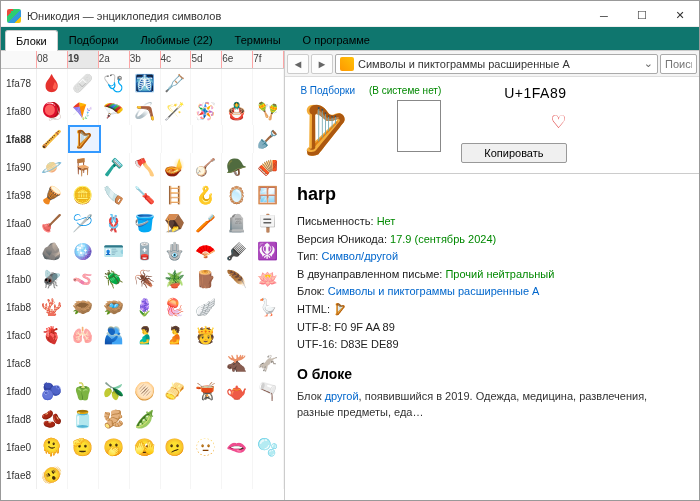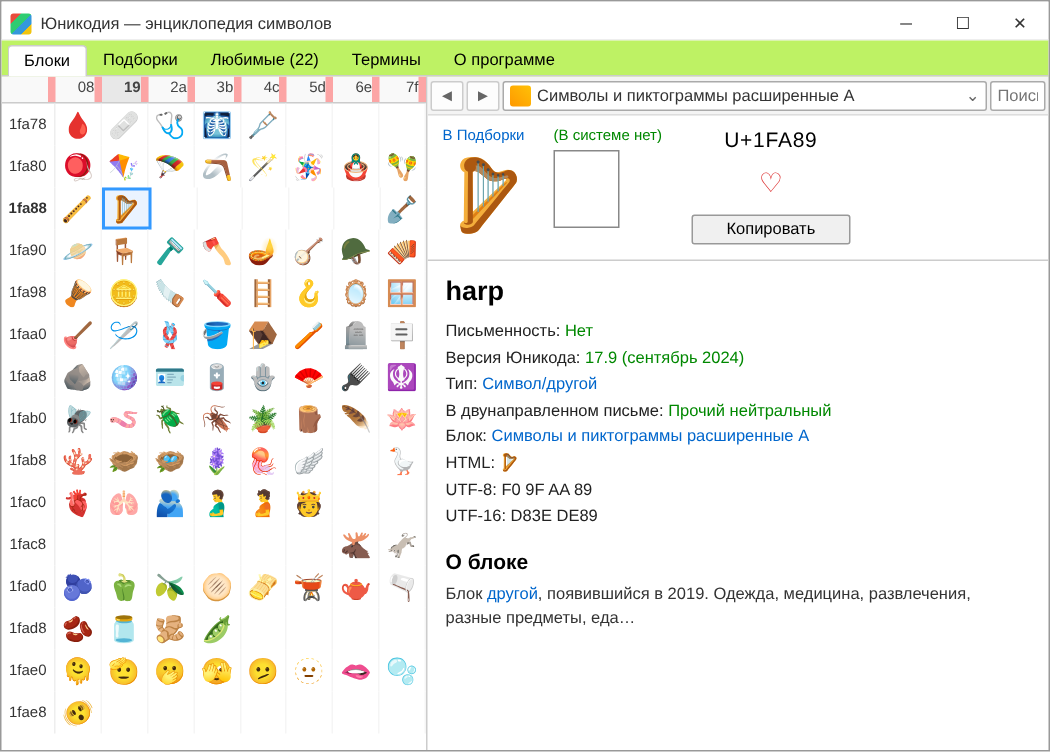--- a/index.html
+++ b/index.html
@@ -1,45 +1,45 @@
 <!DOCTYPE html>
 <html><head>
 <meta charset="utf-8">
 <style>
 *{box-sizing:border-box;margin:0;padding:0;font-family:Tahoma,Segoe UI,sans-serif;font-size:11px}
 body{width:700px;height:501px;overflow:hidden;background:#fff;border:1px solid #999;display:flex;flex-direction:column}
 .titlebar{height:26px;display:flex;align-items:center;padding:4px 0 0 6px;background:#fff;border-bottom:1px solid #eee}
 .titlebar .icon{width:14px;height:14px;margin-right:6px;background:linear-gradient(135deg,#e74c3c 25%,#2ecc71 25% 50%,#3498db 50% 75%,#f1c40f 75%);border-radius:2px}
 .titlebar .title{flex:1;font-size:11px;color:#333}
 .winbtn{width:38px;height:26px;display:flex;align-items:center;justify-content:center;color:#333}
-.tabs{height:24px;display:flex;align-items:flex-end;padding:0 4px;background:#bef264;border-bottom:1px solid #ccc}
+.tabs{height:24px;display:flex;align-items:flex-end;padding:0 4px;background:#0f766e;border-bottom:1px solid #ccc}
 .tab{padding:4px 10px;border:1px solid transparent;border-bottom:none;font-size:11px;cursor:pointer}
 .tab.active{background:#fff;border-color:#ccc;border-radius:3px 3px 0 0;position:relative;top:1px}
 .main{flex:1;display:flex;overflow:hidden}
 .left{width:284px;display:flex;flex-direction:column;border-right:1px solid #ccc}
 .colhdr{height:18px;display:flex;border-bottom:1px solid #ccc;background:#f9f9f9}
-.colhdr div{flex:1;text-align:right;font-size:10px;padding-top:2px;border-right:5px solid #fca5a5;color:#444}
+.colhdr div{flex:1;text-align:left;font-size:10px;padding-top:2px;border-right:1px solid #fca5a5;color:#444}
 .colhdr div:first-child{flex:0 0 36px}
 .colhdr .act{background:#e8e8e8;font-weight:bold}
 .grid{flex:1;overflow-y:auto;overflow-x:hidden}
 .row{display:flex;height:28px}
 .rowlbl{flex:0 0 36px;display:flex;align-items:center;justify-content:center;font-size:10px;color:#333;border-right:1px solid #eee}
 .rowlbl.bold{font-weight:bold}
 .cell{flex:1;display:flex;align-items:center;justify-content:center;font-size:17px;border-right:1px solid #f5f5f5;cursor:pointer;overflow:hidden}
 .cell.sel{border:2px solid #3399ff;background:#eaf3ff}
 .right{flex:1;display:flex;flex-direction:column;overflow:hidden}
 .navbar{height:26px;display:flex;align-items:center;padding:2px;gap:2px;background:#f4f4f4;border-bottom:1px solid #ddd}
 .navbtn{width:22px;height:20px;display:flex;align-items:center;justify-content:center;border:1px solid #ccc;background:#fdfdfd;border-radius:2px;color:#666}
 .combo{flex:1;height:20px;display:flex;align-items:center;border:1px solid #aaa;background:#fff;padding:0 4px;gap:4px;border-radius:2px}
 .combo .cicon{width:14px;height:14px;background:linear-gradient(45deg,#ff9800,#ffc107);border-radius:2px}
 .combo .ctxt{flex:1;font-size:11px;color:#333;white-space:nowrap;overflow:hidden}
 .combo .carrow{color:#666}
 .search{width:37px;height:20px;border:1px solid #aaa;padding:0 4px;font-size:11px;color:#999;background:#fff;border-radius:2px}
 .preview{padding:8px 10px;display:flex;gap:14px;align-items:flex-start}
-.pcol{display:flex;flex-direction:column;align-items:flex-start;gap:4px}
+.pcol{display:flex;flex-direction:column;align-items:flex-end;gap:4px}
 .plbl{font-size:10px}
 .plbl.blue{color:#0066cc}
 .plbl.green{color:#008800}
 .bigglyph{width:60px;height:60px;display:flex;align-items:center;justify-content:center;font-size:46px}
 .sysbox{width:44px;height:52px;border:1px solid #888}
 .codept{font-size:14px;letter-spacing:0.5px}
 .heart{font-size:18px;color:#d33;margin:6px 0}
 .copybtn{padding:3px 22px;border:1px solid #999;background:#f0f0f0;font-size:11px;border-radius:2px}
 .divider{height:1px;background:#ccc;margin:2px 0}
 .details{padding:8px 12px;overflow-y:auto;flex:1}
@@ -267,21 +267,21 @@
 
     <div class="preview">
       <div class="pcol">
         <div class="plbl blue">В Подборки</div>
         <div class="bigglyph">🪉</div>
       </div>
       <div class="pcol">
         <div class="plbl green">(В системе нет)</div>
         <div class="sysbox"></div>
       </div>
-      <div class="pcol" style="align-items:center;margin-left:6px">
+      <div class="pcol" style="align-items:flex-end;margin-left:6px">
         <div class="codept">U+1FA89</div>
         <div class="heart">♡</div>
         <button class="copybtn">Копировать</button>
       </div>
     </div>
 
     <div class="divider"></div>
 
     <div class="details">
       <h1>harp</h1>

